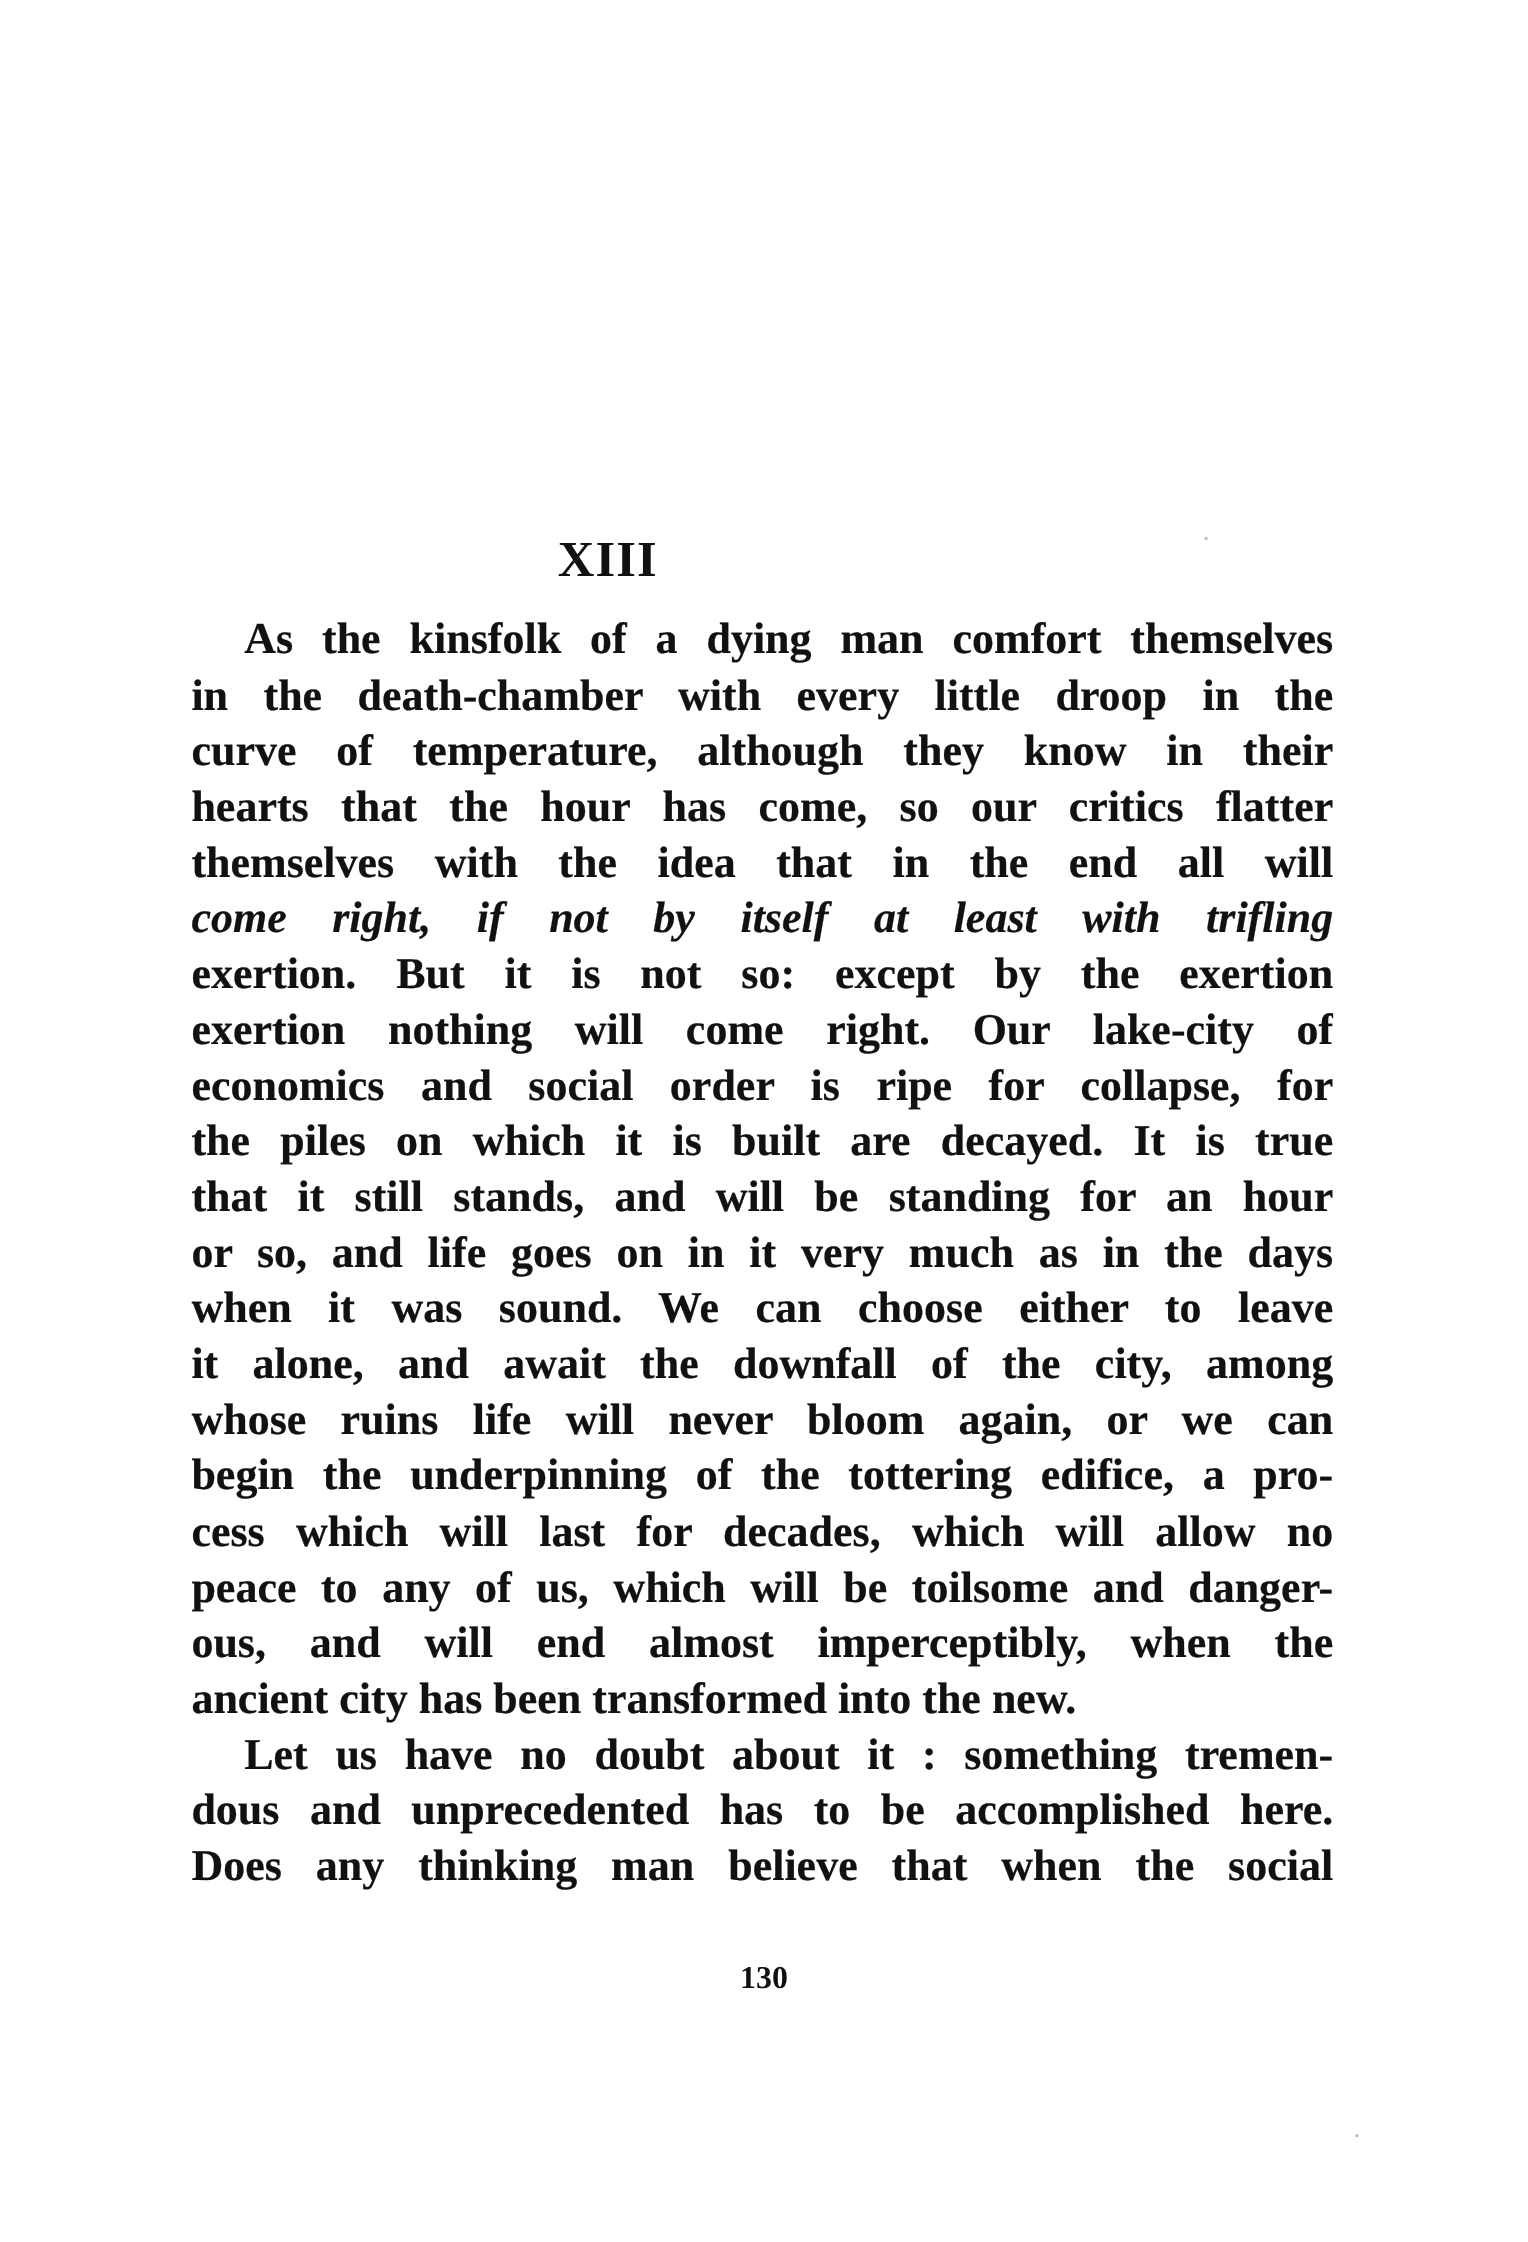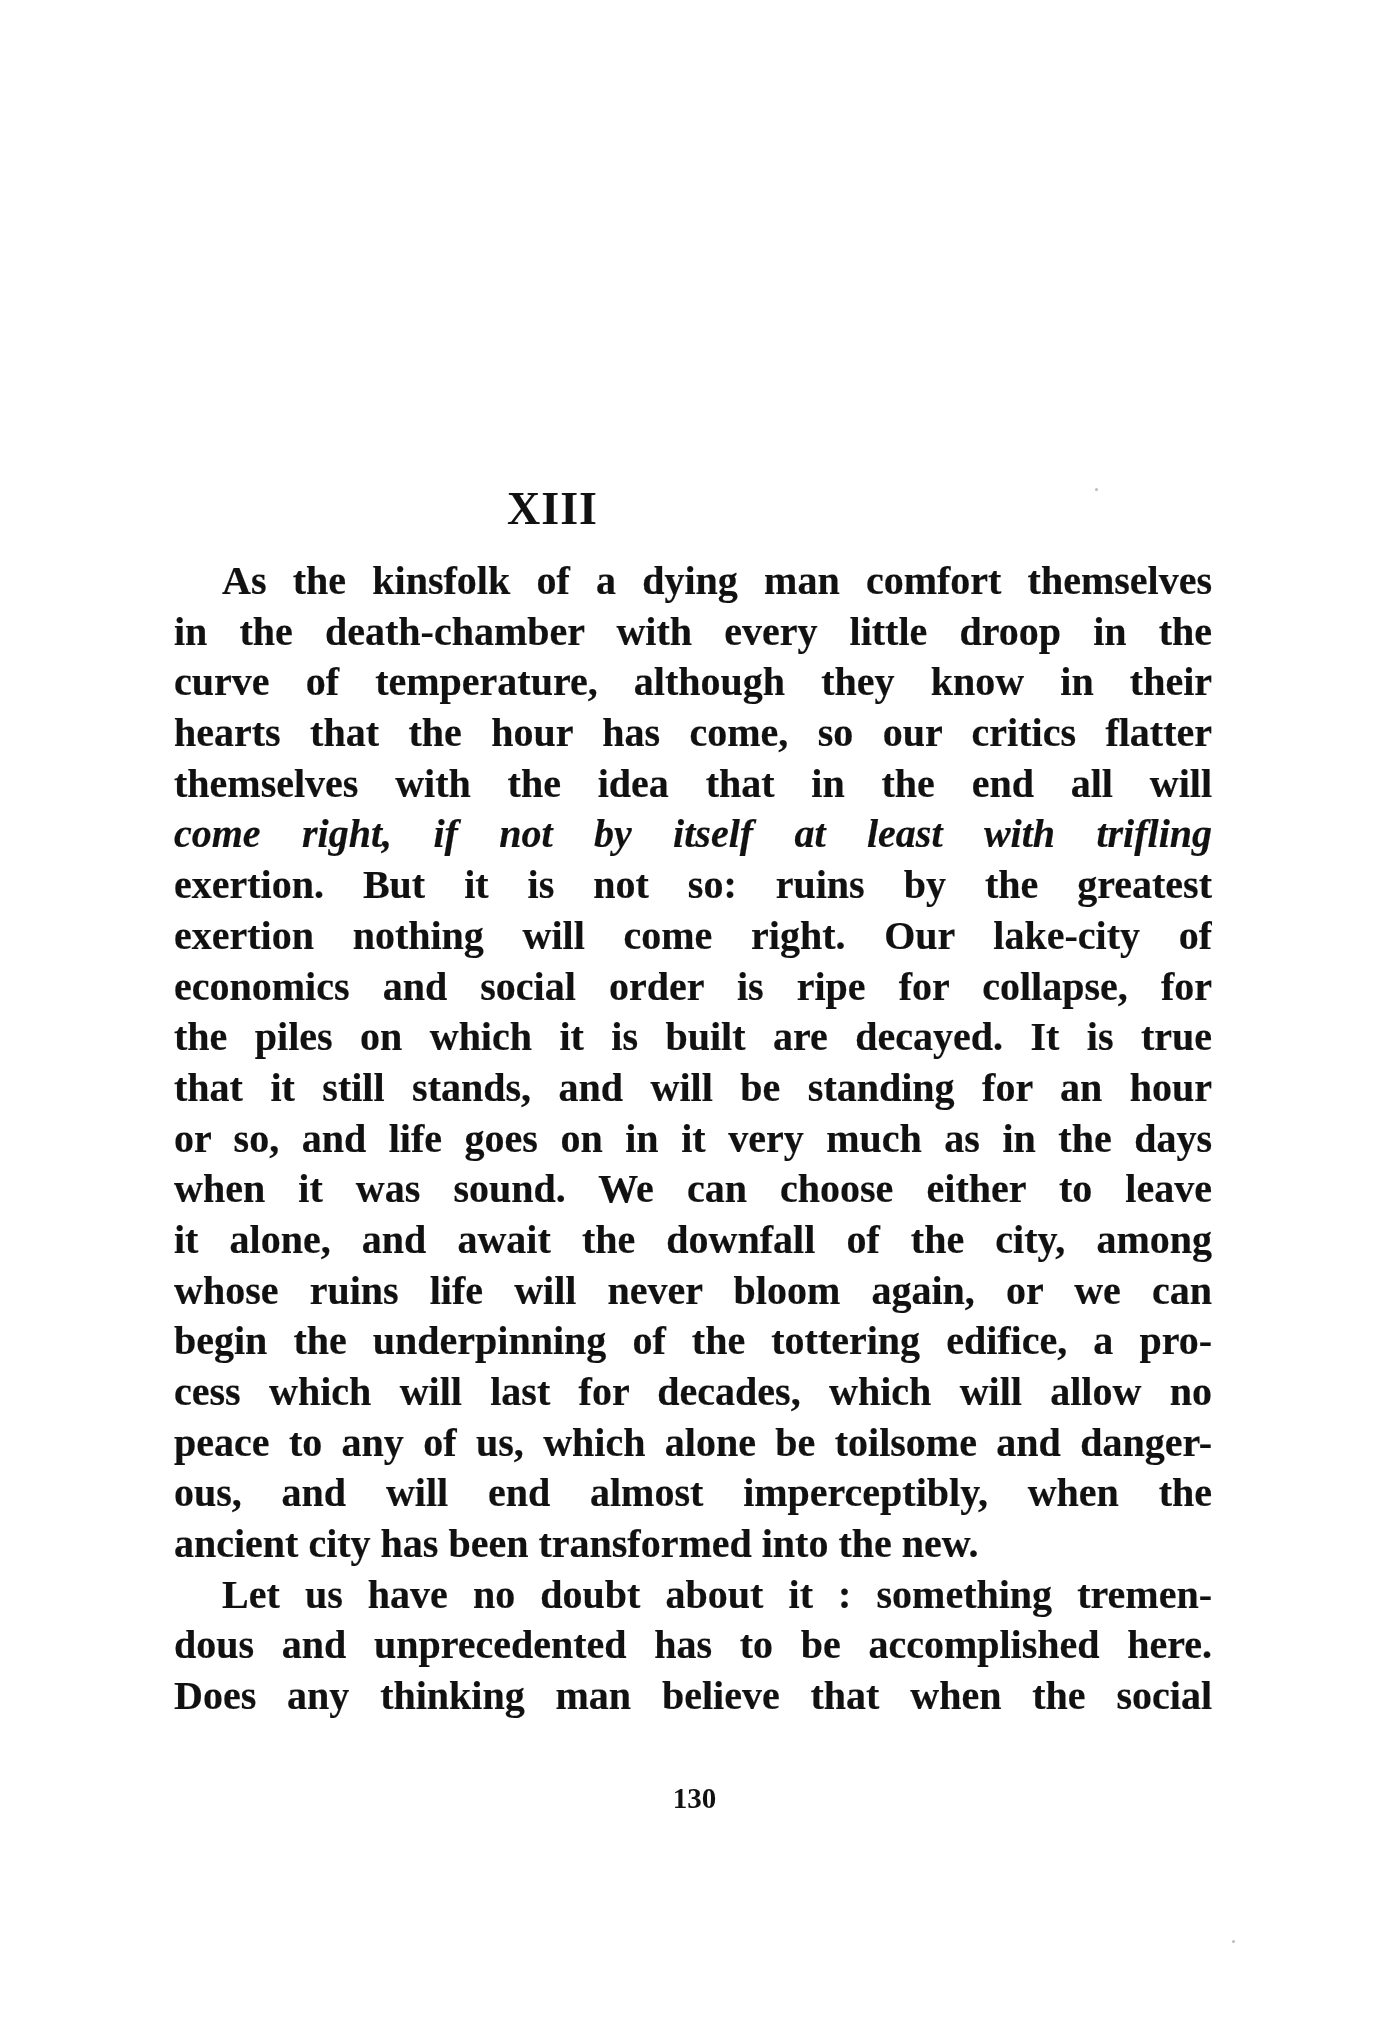--- a/index.html
+++ b/index.html
@@ -79,32 +79,32 @@
   <div class="chapter-heading">XIII</div>
 
   <div class="text-block">
     <div>
       <span class="line indent" style="white-space: normal; overflow: hidden;">As the kinsfolk of a dying man comfort themselves</span>
       <span class="line" style="white-space: normal; overflow: hidden;">in the death-chamber with every little droop in the</span>
       <span class="line" style="white-space: normal; overflow: hidden;">curve of temperature, although they know in their</span>
       <span class="line" style="white-space: normal; overflow: hidden;">hearts that the hour has come, so our critics flatter</span>
       <span class="line" style="white-space: normal; overflow: hidden;">themselves with the idea that in the end all will</span>
       <span class="line" style="white-space: normal; overflow: hidden; font-style: italic;">come right, if not by itself at least with trifling</span>
-      <span class="line" style="white-space: normal; overflow: hidden;">exertion.  But it is not so: ruins by the greatest</span>
+      <span class="line" style="white-space: normal; overflow: hidden;">exertion.  But it is not so: except by the exertion</span>
       <span class="line" style="white-space: normal; overflow: hidden;">exertion nothing will come right.  Our lake-city of</span>
       <span class="line" style="white-space: normal; overflow: hidden;">economics and social order is ripe for collapse, for</span>
       <span class="line" style="white-space: normal; overflow: hidden;">the piles on which it is built are decayed.  It is true</span>
       <span class="line" style="white-space: normal; overflow: hidden;">that it still stands, and will be standing for an hour</span>
       <span class="line" style="white-space: normal; overflow: hidden;">or so, and life goes on in it very much as in the days</span>
       <span class="line" style="white-space: normal; overflow: hidden;">when it was sound.  We can choose either to leave</span>
       <span class="line" style="white-space: normal; overflow: hidden;">it alone, and await the downfall of the city, among</span>
       <span class="line" style="white-space: normal; overflow: hidden;">whose ruins life will never bloom again, or we can</span>
       <span class="line" style="white-space: normal; overflow: hidden;">begin the underpinning of the tottering edifice, a pro-</span>
       <span class="line" style="white-space: normal; overflow: hidden;">cess which will last for decades, which will allow no</span>
-      <span class="line" style="white-space: normal; overflow: hidden;">peace to any of us, which alone be toilsome and danger-</span>
+      <span class="line" style="white-space: normal; overflow: hidden;">peace to any of us, which will be toilsome and danger-</span>
       <span class="line" style="white-space: normal; overflow: hidden;">ous, and will end almost imperceptibly, when the</span>
       <span class="line last" style="white-space: normal; overflow: hidden;">ancient city has been transformed into the new.</span>
     </div>
     <div>
       <span class="line indent" style="white-space: normal; overflow: hidden;">Let us have no doubt about it : something tremen-</span>
       <span class="line" style="white-space: normal; overflow: hidden;">dous and unprecedented has to be accomplished here.</span>
       <span class="line" style="white-space: normal; overflow: hidden;">Does any thinking man believe that when the social</span>
     </div>
   </div>
 

